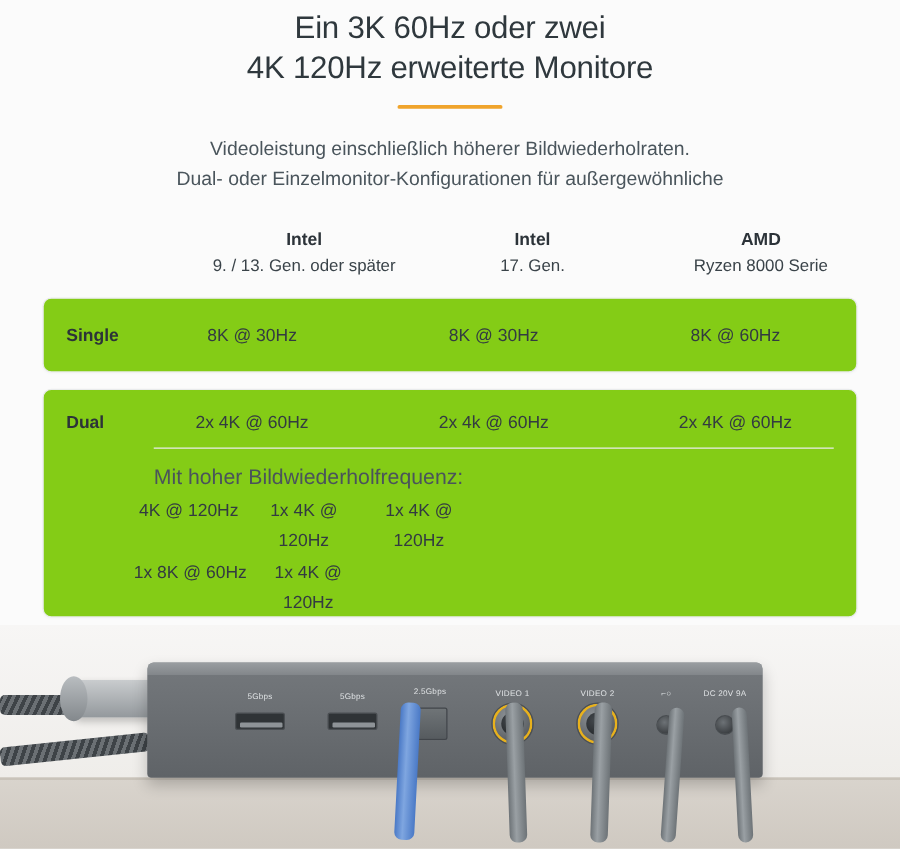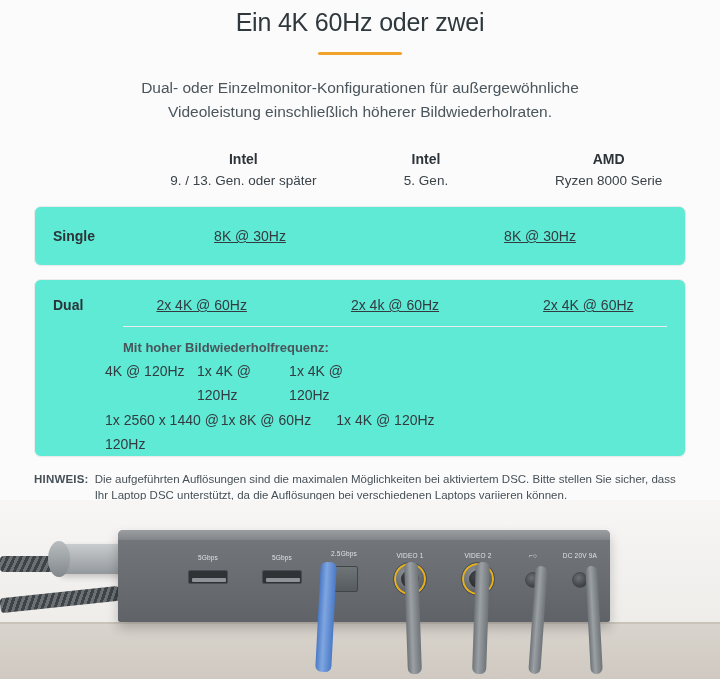--- a/index.html
+++ b/index.html
@@ -73,21 +73,21 @@
   .colheads .sub {
     font-size: 13.5px;
     color: #3a4349;
     line-height: 1.5;
     margin-top: 1px;
   }
 
   
   .card {
     margin: 13px 34px 0 34px;
-    background: #5eead4;
+    background: #84cc16;
     border: 1px solid #e9ebec;
     border-radius: 7px;
     box-shadow: 0 1px 2px rgba(0,0,0,0.02);
   }
 
   .crow {
     display: flex;
     align-items: center;
   }
   .crow .rowlabel {
@@ -100,42 +100,41 @@
   .crow .cells {
     flex: 1;
     display: flex;
   }
   .crow .cell {
     flex: 1;
     text-align: center;
     font-size: 14px;
     color: #333b41;
     line-height: 1.62;
-    text-decoration: underline;
   }
 
   .card-single .crow { height: 58px; }
 
   .card-dual { }
   .card-dual .toprow { height: 46px; padding-top: 4px; }
   .divider {
     height: 1px;
     background: #e9ebec;
     margin: 0 18px 0 88px;
   }
   .note-hi {
     margin: 13px 0 4px 88px;
-    font-size: 13px;
-    font-weight: bold;
+    font-size: 17px;
+    font-weight: normal;
     color: #4a545b;
   }
   .dual-lines .cells { display: flex; }
   .dual-lines .cell {
     flex: 1;
-    text-align: left;
+    text-align: center;
     font-size: 14px;
     color: #333b41;
     line-height: 1.72;
   }
   .dual-lines .spacer { width: 70px; }
   .dual-lines .wrap { display: flex; }
 
   
   .hint {
     margin: 14px 34px 0 34px;
@@ -296,51 +295,53 @@
     border-radius: 4px;
     transform: rotate(-6deg);
   }
 </style>
 </head>
 <body>
 
 <div class="page">
 
   <div class="headline">
-    <span class="line">Ein 4K 60Hz oder zwei</span>
+    <span class="line">Ein 3K 60Hz oder zwei</span>
+    <span class="line">4K 120Hz erweiterte Monitore</span>
   </div>
   <div class="rule"></div>
 
   <div class="subhead">
+    <span class="line">Videoleistung einschließlich höherer Bildwiederholraten.</span>
     <span class="line">Dual- oder Einzelmonitor-Konfigurationen für außergewöhnliche</span>
-    <span class="line">Videoleistung einschließlich höherer Bildwiederholraten.</span>
   </div>
 
   <div class="colheads">
     <div class="rowlabel"></div>
     <div class="col">
       <div class="brand">Intel</div>
       <div class="sub">9. / 13. Gen. oder später</div>
     </div>
     <div class="col">
       <div class="brand">Intel</div>
-      <div class="sub">5. Gen.</div>
+      <div class="sub">17. Gen.</div>
     </div>
     <div class="col">
       <div class="brand">AMD</div>
       <div class="sub">Ryzen 8000 Serie</div>
     </div>
   </div>
 
   <div class="card card-single">
     <div class="crow">
       <div class="rowlabel">Single</div>
       <div class="cells">
         <div class="cell">8K @ 30Hz</div>
         <div class="cell">8K @ 30Hz</div>
+        <div class="cell">8K @ 60Hz</div>
       </div>
     </div>
   </div>
 
   <div class="card card-dual">
     <div class="crow toprow">
       <div class="rowlabel">Dual</div>
       <div class="cells">
         <div class="cell">2x 4K @ 60Hz</div>
         <div class="cell">2x 4k @ 60Hz</div>
@@ -357,21 +358,20 @@
         <div class="spacer"></div>
         <div class="cells">
           <div class="cell">4K @ 120Hz</div>
           <div class="cell">1x 4K @ 120Hz</div>
           <div class="cell">1x 4K @ 120Hz</div>
         </div>
       </div>
       <div class="wrap">
         <div class="spacer"></div>
         <div class="cells">
-          <div class="cell">1x 2560 x 1440 @ 120Hz</div>
           <div class="cell">1x 8K @ 60Hz</div>
           <div class="cell">1x 4K @ 120Hz</div>
         </div>
       </div>
     </div>
   </div>
 
   <div class="hint">
     <div class="lbl">HINWEIS:</div>
     <div class="txt">Die aufgeführten Auflösungen sind die maximalen Möglichkeiten bei aktiviertem DSC. Bitte stellen Sie sicher, dass Ihr Laptop DSC unterstützt, da die Auflösungen bei verschiedenen Laptops variieren können.</div>

